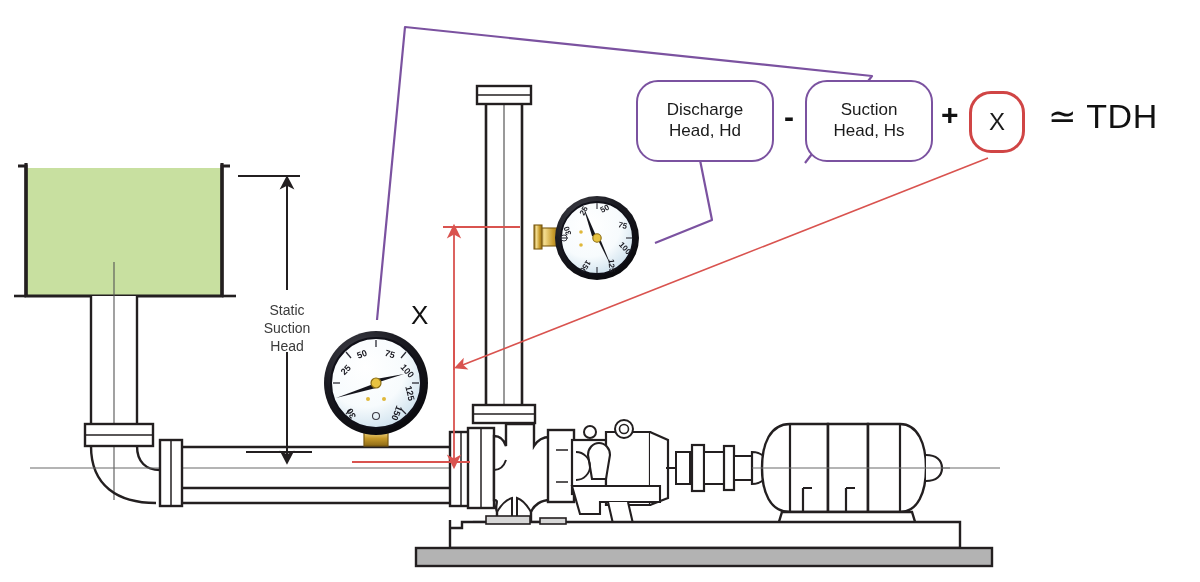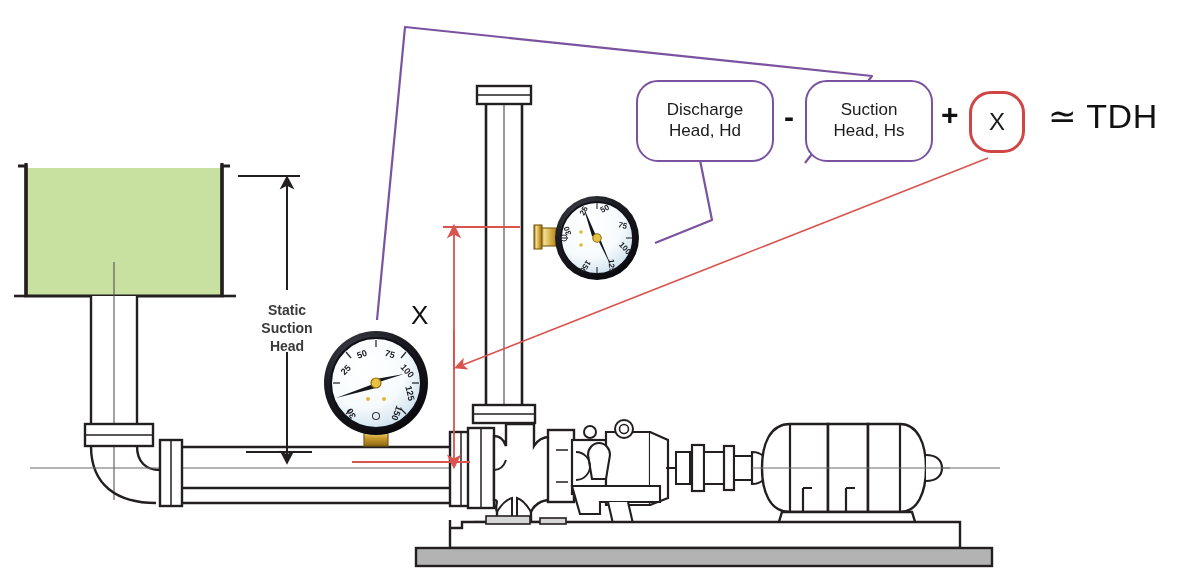--- a/index.html
+++ b/index.html
@@ -10,21 +10,21 @@
   svg#scene{position:absolute;left:0;top:0;width:1200px;height:582px;display:block;}
   .eqbox{position:absolute;box-sizing:border-box;display:flex;align-items:center;
          justify-content:center;text-align:center;background:#fff;border-radius:22px;}
   .purplebox{border:2px solid #7b52a0;}
   .redbox{border:3px solid #d04545;}
   .eqtext{font-size:17px;color:#1a1a1a;line-height:1.22;font-weight:400;}
   .op{position:absolute;font-size:30px;font-weight:700;color:#111;}
   .bigx{position:absolute;font-size:26px;color:#111;}
   .tdh{position:absolute;font-size:34px;color:#111;letter-spacing:.5px;
        white-space:nowrap;}
-  .statictxt{position:absolute;font-size:14px;font-weight:700;color:#3a3a3a;
+  .statictxt{position:absolute;font-size:14px;font-weight:400;color:#3a3a3a;
              text-align:center;line-height:1.28;white-space:nowrap;}
 </style>
 </head>
 <body>
 
 <div id="stage">
 
   <svg id="scene" viewBox="0 0 1200 582">
     <defs>
       <linearGradient id="brassG" x1="0" y1="0" x2="0" y2="1">

